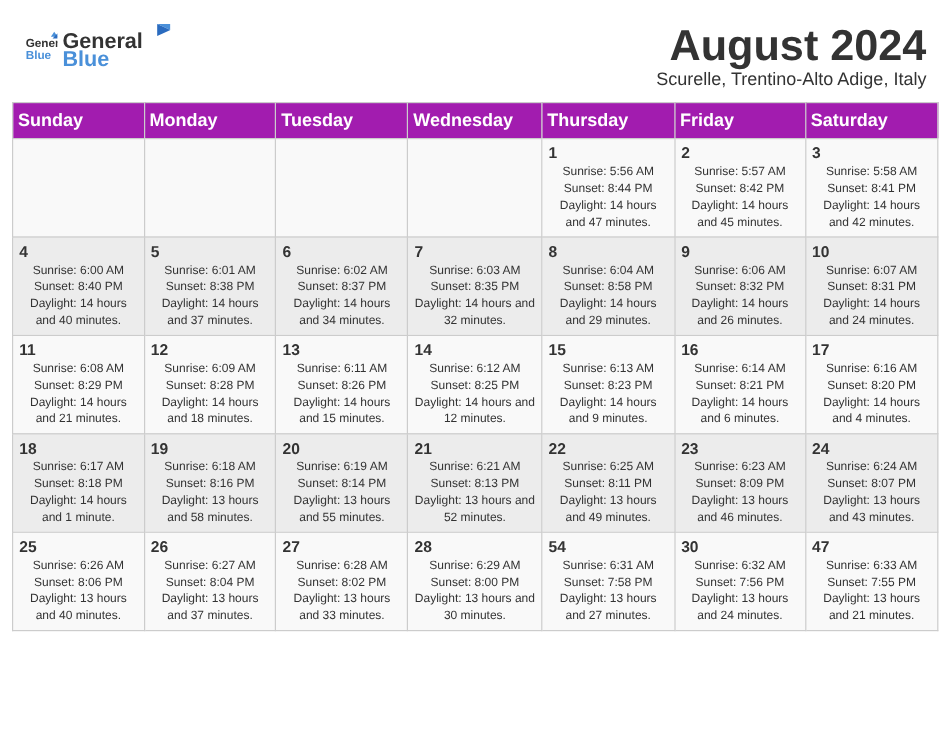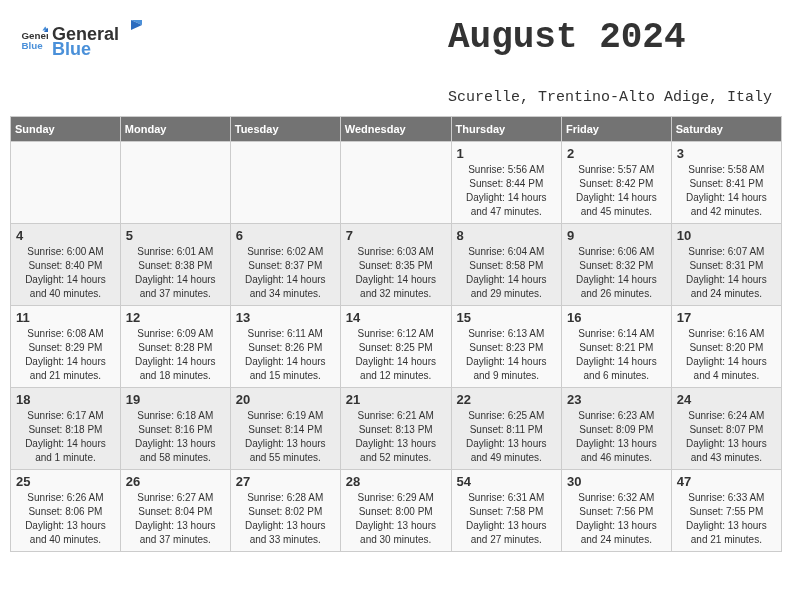--- a/index.html
+++ b/index.html
@@ -19,44 +19,42 @@
     .logo {
       display: flex;
       align-items: center;
       gap: 4px;
     }
     .logo-icon {
       width: 28px;
       height: 28px;
     }
     .title-block {
-      text-align: left;
-      font-family: Liberation Mono, monospace;
+      text-align: right;
     }
     .month-title {
       font-size: 36px;
       font-weight: bold;
       color: #333;
       line-height: 1.1;
     }
     .location-title {
       font-size: 15px;
       color: #333;
       font-weight: normal;
-      margin-top: 31px;
     }
     .calendar {
       width: 100%;
       border-collapse: collapse;
       margin-top: 6px;
     }
     .calendar thead tr th {
-      background-color: #737373;
+      background-color: #a21caf;
       color: #fff;
-      font-size: 11px;
+      font-size: 15px;
       font-weight: bold;
       padding: 6px 4px;
       border: 1px solid #ccc;
       text-align: left;
     }
     .calendar tbody tr td {
       border: 1px solid #ccc;
       vertical-align: top;
       padding: 4px 5px;
       font-size: 10.5px;

